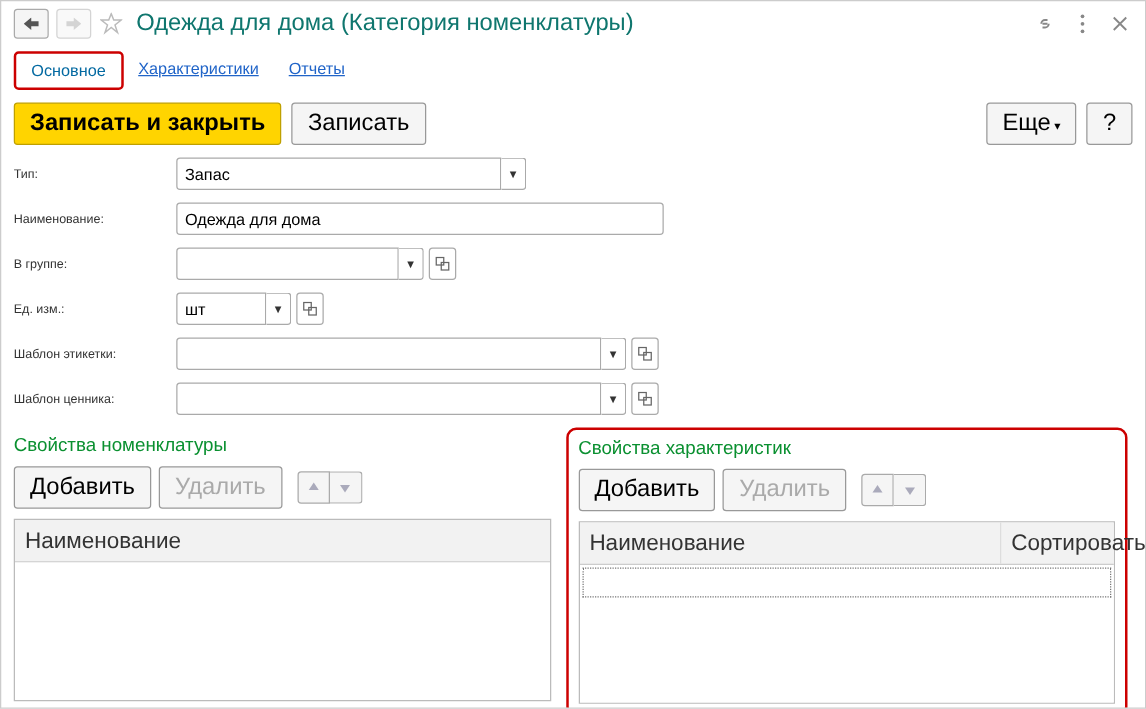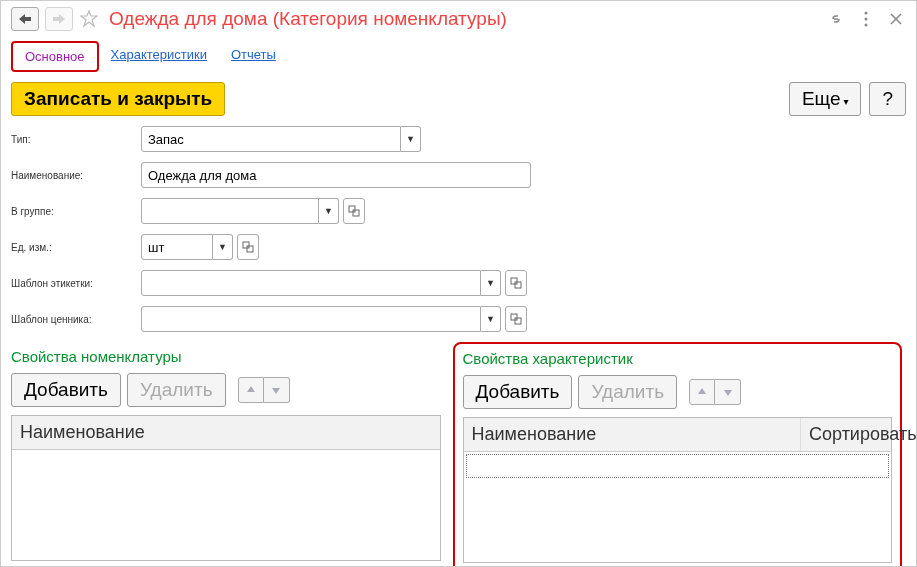--- a/index.html
+++ b/index.html
@@ -1,25 +1,25 @@
 <!DOCTYPE html>
 <html><head>
 <meta charset="utf-8">
 <style>
 * { box-sizing: border-box; margin: 0; padding: 0; }
 body { font-family: Arial, sans-serif; font-size: 13px; color: #333; background: #fff; width: 917px; height: 567px; overflow: hidden; border: 1px solid #ccc; }
 .titlebar { display: flex; align-items: center; padding: 6px 10px; gap: 6px; }
 .nav-btn { width: 28px; height: 24px; border: 1px solid #aaa; background: #f5f5f5; border-radius: 3px; display: flex; align-items: center; justify-content: center; cursor: pointer; }
 .nav-btn.disabled { opacity: 0.5; cursor: default; }
-.title { font-size: 19px; color: #ef4444; margin-left: 4px; flex: 1; }
+.title { font-size: 19px; color: #0f766e; margin-left: 4px; flex: 1; }
 .title-icons { display: flex; gap: 10px; align-items: center; }
 .icon-btn { width: 20px; height: 20px; display: flex; align-items: center; justify-content: center; cursor: pointer; color: #777; }
 .tabs { display: flex; gap: 0; padding: 4px 10px 0 10px; }
 .tab { padding: 6px 12px; color: #2064c8; text-decoration: underline; cursor: pointer; }
-.tab.active { border: 2px solid #c00; border-radius: 4px; color: #a21caf; text-decoration: none; background: #fff; }
+.tab.active { border: 2px solid #c00; border-radius: 4px; color: #0369a1; text-decoration: none; background: #fff; }
 .toolbar { display: flex; align-items: center; padding: 10px 10px; gap: 8px; }
 .btn { padding: 5px 12px; border: 1px solid #999; border-radius: 3px; background: #f5f5f5; cursor: pointer; font-size: 19px; }
 .btn-yellow { background: #ffd400; border-color: #bfa000; font-weight: bold; }
 .btn-disabled { color: #aaa; cursor: default; }
 .spacer { flex: 1; }
 .btn-caret::after { content: " ▾"; font-size: 10px; }
 .form { padding: 0 10px; }
 .row { display: flex; align-items: center; margin-bottom: 10px; }
 .lbl { width: 130px; font-size: 10px; }
 .input { border: 1px solid #aaa; border-radius: 3px; padding: 4px 6px; font-size: 13px; height: 26px; }
@@ -88,20 +88,21 @@
 </div>
 
 <div class="tabs">
   <div class="tab active">Основное</div>
   <div class="tab">Характеристики</div>
   <div class="tab">Отчеты</div>
 </div>
 
 <div class="toolbar">
   <button class="btn btn-yellow">Записать и закрыть</button>
+  <button class="btn">Записать</button>
   <div class="spacer"></div>
   <button class="btn btn-caret">Еще</button>
   <button class="btn">?</button>
 </div>
 
 <div class="form">
   <div class="row">
     <div class="lbl">Тип:</div>
     <div class="select-wrap">
       <input class="input" style="width: 260px;" value="Запас">

